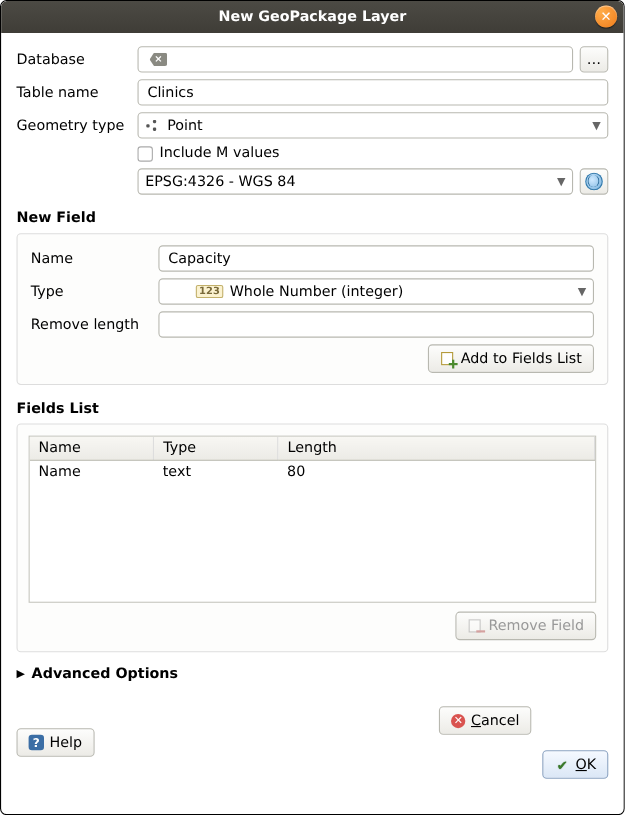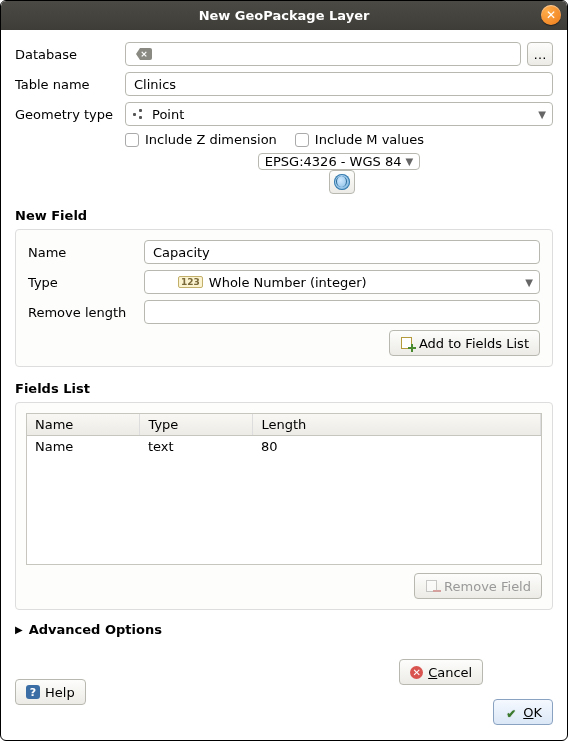--- a/index.html
+++ b/index.html
@@ -228,29 +228,25 @@
             </span>
           <span>Point</span>
         </span>
         <span class="arrow">▼</span>
       </div>
     </div>
 
     <div class="sub-indent checkbox-row">
       <div class="checkbox">
         <span class="box"></span>
-        <span>Include Z dimension</span>
-      </div>
-      <div class="checkbox">
-        <span class="box"></span>
         <span>Include M values</span>
       </div>
     </div>
 
-    <div class="sub-indent" style="margin-bottom:4px;flex-direction:column;">
+    <div class="sub-indent" style="margin-bottom:4px;">
       <div class="combo" style="flex:1;">
         <span>EPSG:4326 - WGS 84</span>
         <span class="arrow">▼</span>
       </div>
       <div class="icon-btn">
         <span class="crs-icon"></span>
       </div>
     </div>
 
     <div class="section-label">New Field</div>

